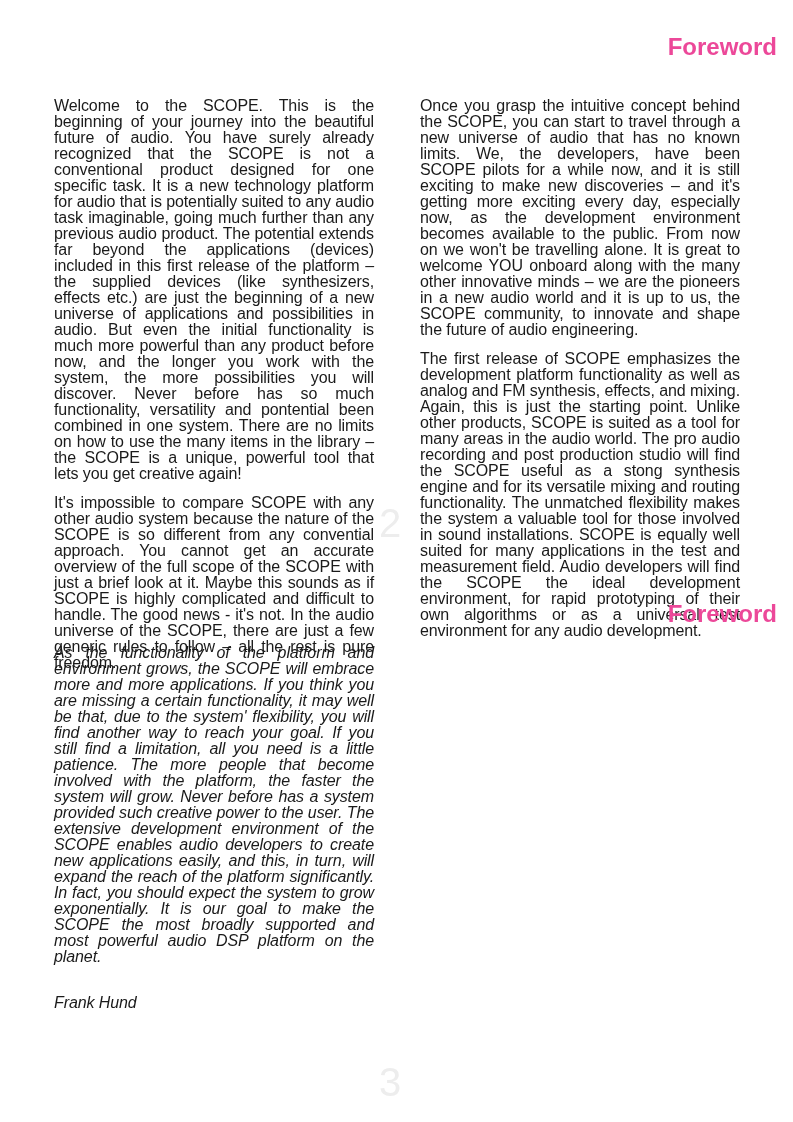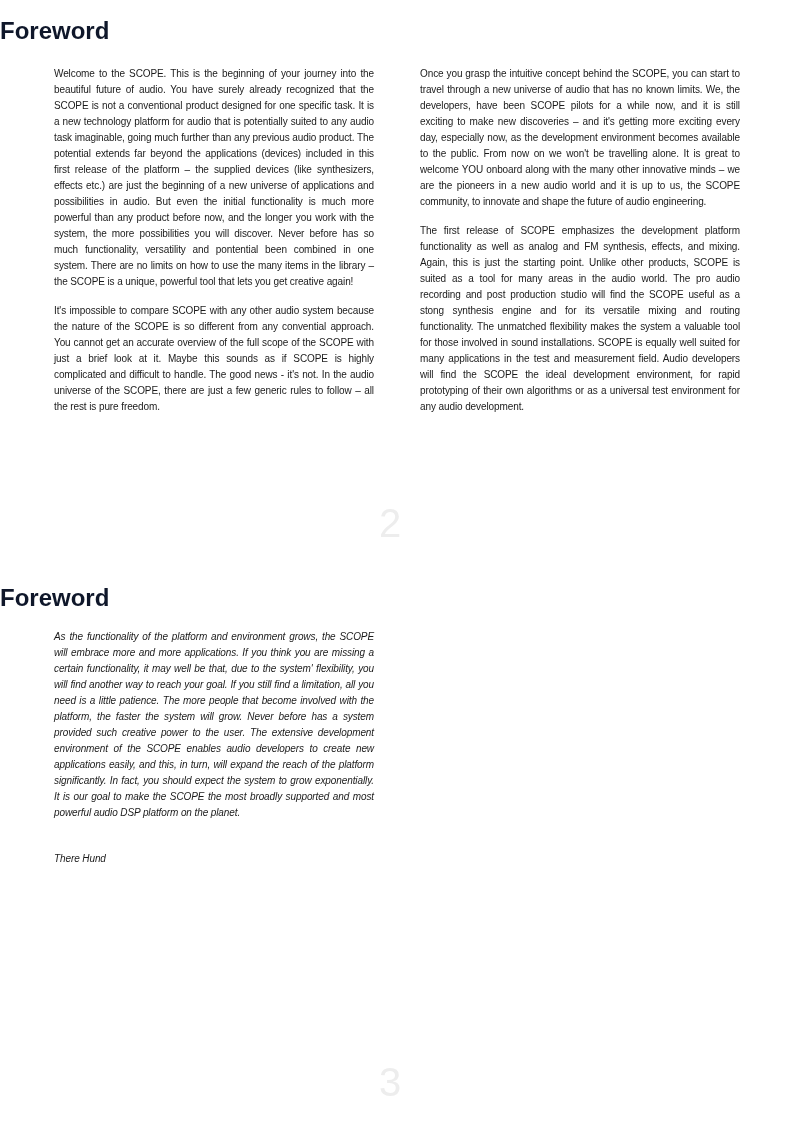--- a/index.html
+++ b/index.html
@@ -17,43 +17,43 @@
     overflow: hidden;
   }
   .page {
     position: absolute;
     left: 0;
     width: 793px;
   }
   #pg1 { top: 0; }
   #pg2 { top: 563px; }
   .heading {
-    margin: 0;
-    text-align: left;
+    margin: 16px;
+    text-align: right;
     font-size: 24px;
     font-weight: bold;
     line-height: 1.2;
-    color: #0f172a;
+    color: #ec4899;
   }
   #pg1 .heading { padding-top: 17px; }
   #pg2 .heading { padding-top: 21px; }
   .cols {
     display: flex;
     gap: 46px;
     padding: 20px 53px 0 54px;
   }
   .col { width: 320px; }
   .single-col {
     width: 320px;
     margin: 16px 0 8px 54px;
     font-style: italic;
   }
   p.body {
     margin: 0;
-    font-size: 10px;
+    font-size: 16px;
     line-height: 16px;
     letter-spacing: -0.1px;
     text-align: justify;
   }
   p.mt29 { margin-top: 13px; }
   p.mt28 { margin-top: 28px; }
   p.mt30 { margin-top: 30px; }
   p.mt7  { margin-top: 7px; }
   .watermark {
     position: absolute;
@@ -82,20 +82,20 @@
         <p class="body">Once you grasp the intuitive concept behind the SCOPE, you can start to travel through a new universe of audio that has no known limits. We, the developers, have been SCOPE pilots for a while now, and it is still exciting to make new discoveries – and it's getting more exciting every day, especially now, as the development environment becomes available to the public. From now on we won't be travelling alone. It is great to welcome YOU onboard along with the many other innovative minds – we are the pioneers in a new audio world and it is up to us, the SCOPE community, to innovate and shape the future of audio engineering.</p>
         <p class="body mt29">The first release of SCOPE emphasizes the development platform functionality as well as analog and FM synthesis, effects, and mixing. Again, this is just the starting point. Unlike other products, SCOPE is suited as a tool for many areas in the audio world. The pro audio recording and post production studio will find the SCOPE useful as a stong synthesis engine and for its versatile mixing and routing functionality. The unmatched flexibility makes the system a valuable tool for those involved in sound installations. SCOPE is equally well suited for many applications in the test and measurement field. Audio developers will find the SCOPE the ideal development environment, for rapid prototyping of their own algorithms or as a universal test environment for any audio development.</p>
       </div>
     </div>
   </section>
 
   <section class="page" id="pg2">
     <h1 class="heading">Foreword</h1>
     <div class="single-col">
       <p class="body">As the functionality of the platform and environment grows, the SCOPE will embrace more and more applications. If you think you are missing a certain functionality, it may well be that, due to the system' flexibility, you will find another way to reach your goal. If you still find a limitation, all you need is a little patience. The more people that become involved with the platform, the faster the system will grow. Never before has a system provided such creative power to the user. The extensive development environment of the SCOPE enables audio developers to create new applications easily, and this, in turn, will expand the reach of the platform significantly. In fact, you should expect the system to grow exponentially. It is our goal to make the SCOPE the most broadly supported and most powerful audio DSP platform on the planet.</p>
-      <p class="body mt30">There Hund</p>
+      <p class="body mt30">Frank Hund</p>
     </div>
   </section>
 
   <div class="watermark" id="wm2">2</div>
   <div class="watermark" id="wm3">3</div>
 
 </div>
 
 </body></html>

